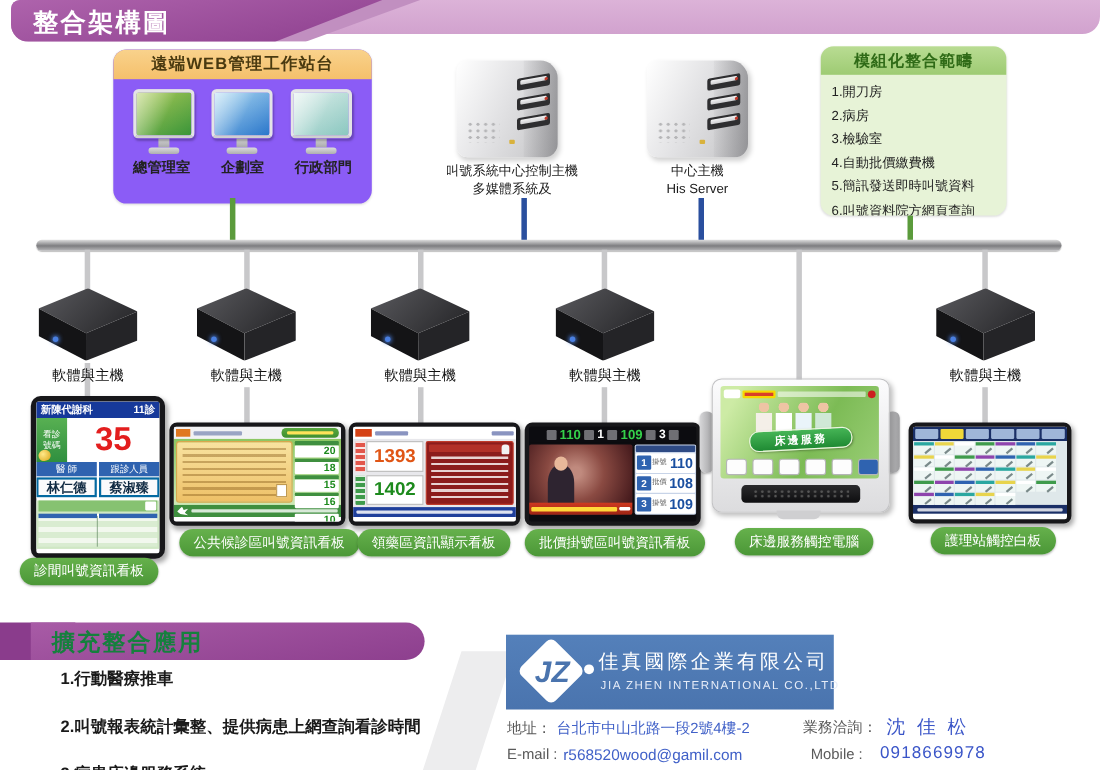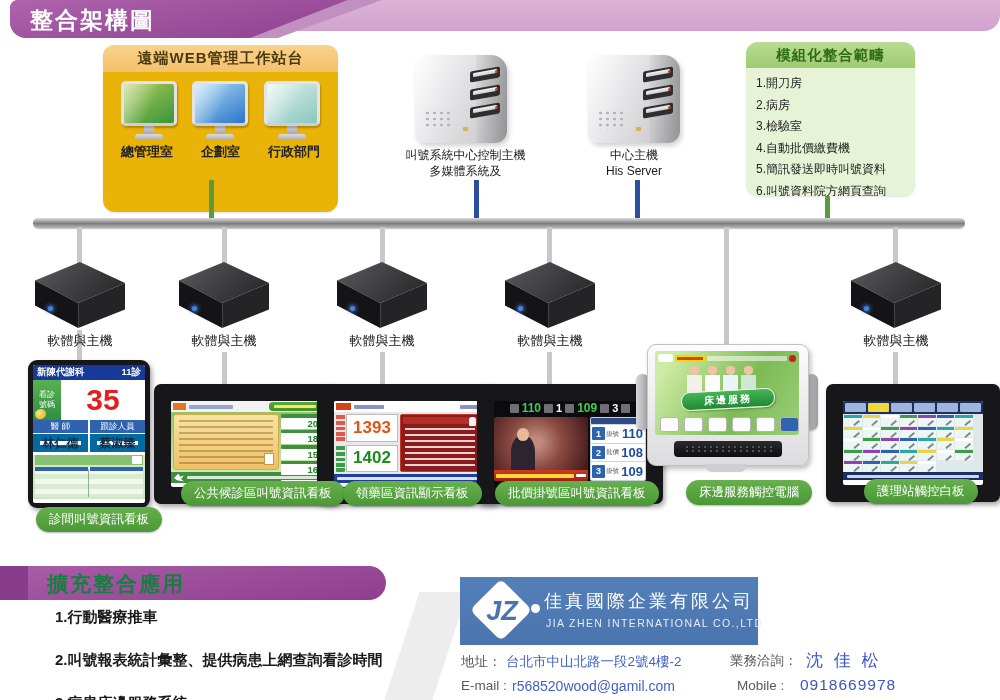--- a/index.html
+++ b/index.html
@@ -11,21 +11,21 @@
     background:linear-gradient(#dcb3d8,#d1a2ce);border-radius:0 0 16px 0;}
   .band-mid{position:absolute;left:10px;top:0;width:372px;height:38px;background:#c someone;}
   .band-mid{position:absolute;left:10px;top:0;width:372px;height:38px;background:#c18fc0;
     clip-path:polygon(0 0,100% 0,72% 100%,0 100%);border-radius:8px 0 0 16px;}
   .band-dark{position:absolute;left:10px;top:0;width:348px;height:38px;
     background:linear-gradient(170deg,#ae63ac,#8d3f8e);
     clip-path:polygon(0 0,97% 0,69% 100%,0 100%);border-radius:8px 0 0 16px;}
   .app-title{position:absolute;left:30px;top:5px;font-size:23px;font-weight:bold;color:#fff;letter-spacing:2px;}
 
   
-  .station{position:absolute;left:103px;top:45px;width:235px;height:167px;background:#eab308;
+  .station{position:absolute;left:103px;top:45px;width:235px;height:140px;background:#8b5cf6;
     border-radius:12px;overflow:hidden;box-shadow:0 1px 2px rgba(0,0,0,.12);}
   .station-hd{height:27px;background:linear-gradient(#f9d28c,#f5c06b);display:flex;align-items:center;
     justify-content:center;font-size:15px;font-weight:bold;color:#4a3a10;letter-spacing:1px;}
   .station-mons{display:flex;justify-content:space-around;padding:9px 10px 0;}
   .station-labels{display:flex;justify-content:space-around;padding:3px 4px;font-size:13px;font-weight:bold;color:#222;}
   .mon{width:60px;display:flex;flex-direction:column;align-items:center;}
   .mon-scr{width:50px;height:39px;border:3px solid #e4e4e6;border-bottom-color:#cfcfd1;border-radius:5px;
     position:relative;overflow:hidden;box-shadow:1px 2px 2px rgba(0,0,0,.25);}
   .mon-scr::after{content:"";position:absolute;inset:0;background:linear-gradient(115deg,rgba(255,255,255,.6),rgba(255,255,255,.05) 55%);}
   .mon-g{background:linear-gradient(150deg,#a8c84e,#2f8f2f);}
@@ -67,39 +67,39 @@
   .bbox{position:absolute;width:90px;height:66px;}
   .bb-top{position:absolute;inset:0;background:linear-gradient(135deg,#5a5a5e,#2c2c2f 70%);
     clip-path:polygon(50% 0,100% 32%,48% 62%,0 28%);}
   .bb-left{position:absolute;inset:0;background:#141416;clip-path:polygon(0 28%,48% 62%,48% 100%,0 66%);}
   .bb-right{position:absolute;inset:0;background:#242427;clip-path:polygon(48% 62%,100% 32%,100% 72%,48% 100%);}
   .bb-led{position:absolute;left:14%;top:66%;width:5px;height:5px;border-radius:50%;background:#4a7fe0;
     box-shadow:0 0 4px 1px rgba(74,127,224,.9);}
   .host{position:absolute;top:332px;width:120px;text-align:center;font-size:13px;color:#111;}
 
   
-  .frame{position:absolute;background:#17171a;border-radius:7px;box-shadow:2px 3px 5px rgba(0,0,0,.35);padding:17px;}
+  .frame{position:absolute;background:#17171a;border-radius:7px;box-shadow:2px 3px 5px rgba(0,0,0,.35);padding:4px;}
   .inner{position:relative;width:100%;height:100%;overflow:hidden;border-radius:2px;background:#fff;}
   .pill{position:absolute;background:linear-gradient(#66b14c,#4b9737);color:#fff;font-size:12.5px;
-    border-radius:15px;padding:4px 13px;white-space:nowrap;box-shadow:0 1px 2px rgba(0,0,0,.3);margin-left:18px;}
+    border-radius:15px;padding:4px 13px;white-space:nowrap;box-shadow:0 1px 2px rgba(0,0,0,.3);}
 
   
   .cl-hd{height:15px;background:#16399a;color:#fff;font-size:9.5px;font-weight:bold;display:flex;
     align-items:center;justify-content:space-between;padding:0 4px;}
   .cl-call{height:40px;display:flex;}
   .cl-call-l{width:28px;background:linear-gradient(#58b052,#2f8f3f);color:#fff;font-size:8px;line-height:1.25;
     display:flex;flex-direction:column;align-items:center;justify-content:center;position:relative;}
   .bell{position:absolute;left:2px;bottom:1px;width:11px;height:10px;border-radius:50% 50% 45% 45%;
     background:radial-gradient(circle at 40% 35%,#ffe98a,#d9a516);transform:rotate(-15deg);}
   .cl-call-r{flex:1;background:#fff;display:flex;align-items:center;justify-content:center;
     font-size:30px;font-weight:bold;color:#e31e1e;}
   .cl-staffhd{height:13px;display:flex;gap:2px;background:#fff;}
   .cl-staffhd>div{flex:1;background:#2f63b0;color:#fff;font-size:8.5px;display:flex;align-items:center;justify-content:center;}
   .cl-names{height:18px;display:flex;gap:2px;background:#fff;padding:1px 0;}
-  .cl-names>div{flex:1;border:7px solid #0369a1;font-size:12px;font-weight:bold;color:#102a43;background:#fafafc;
+  .cl-names>div{flex:1;border:2px solid #0369a1;font-size:12px;font-weight:bold;color:#102a43;background:#fafafc;
     display:flex;align-items:center;justify-content:center;}
   .cl-list{position:relative;height:44px;background:#cfe7c4;}
   .cl-list-hd{height:10px;background:#86c271;margin:2px 2px 0;position:relative;}
   .cl-list-hd::after{content:"";position:absolute;right:1px;top:1px;width:10px;height:8px;background:#fff;border-radius:1px;}
   .cl-rows{position:absolute;top:14px;bottom:2px;left:2px;right:2px;
     background:repeating-linear-gradient(180deg,#f2f8ee 0 5px,#d9ecd1 5px 10px);}
   .cl-rows::before{content:"";position:absolute;top:-2px;left:0;right:0;height:4px;
     background:linear-gradient(90deg,#2f63b0 49%,#fff 49% 51%,#2f63b0 51%);}
   .cl-rows::after{content:"";position:absolute;top:0;bottom:0;left:49.5%;width:1px;background:rgba(90,130,90,.6);}
 

